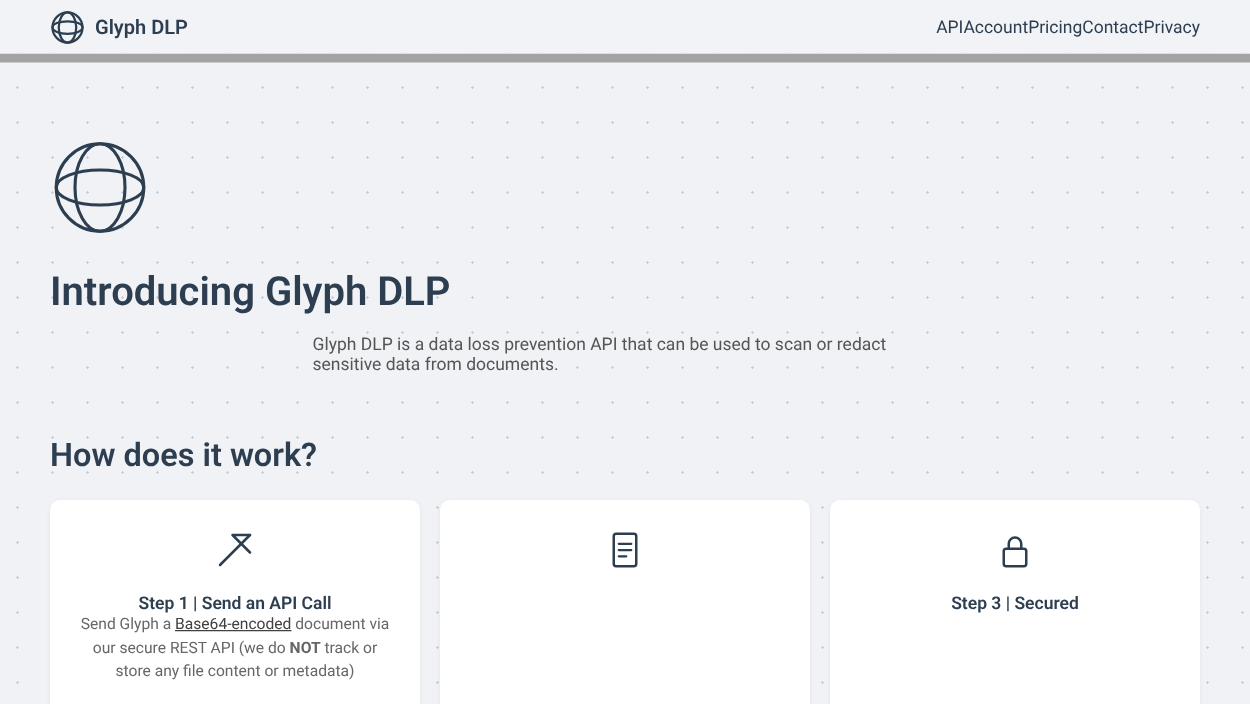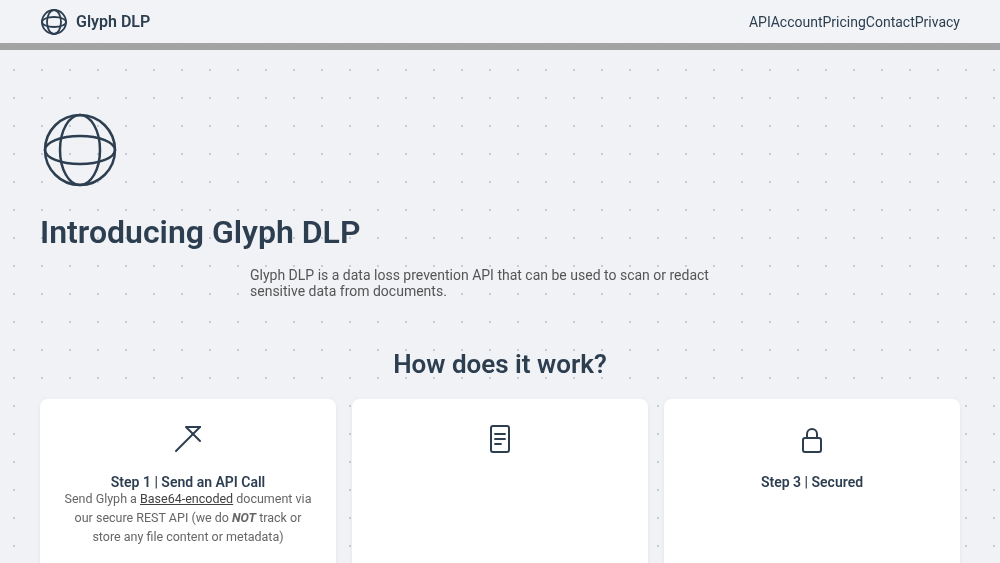--- a/index.html
+++ b/index.html
@@ -82,21 +82,20 @@
     }
     .hero-subtitle {
       font-size: 14px;
       color: #555;
       max-width: 500px;
       margin: 0 auto;
     }
 
     
     .section-title {
-      text-align: center;
       font-size: 26px;
       font-weight: 600;
       color: #2c3e50;
       margin: 20px 0 20px;
     }
 
     
     .cards-row {
       display: flex;
       gap: 16px;
@@ -126,21 +125,20 @@
     .card-text {
       font-size: 12.5px;
       color: #666;
       line-height: 1.5;
     }
     .card-text a {
       color: #404040;
     }
     .card-text strong {
       font-weight: 700;
-      font-style: italic;
     }
   </style>
 </head>
 <body>
 
 <nav class="navbar">
   <a class="navbar-brand" href="#">
     <svg class="navbar-logo" viewBox="0 0 28 28" xmlns="http://www.w3.org/2000/svg">
       <circle cx="14" cy="14" r="12" fill="none" stroke="#2c3e50" stroke-width="1.8"></circle>
       <ellipse cx="14" cy="14" rx="12" ry="5" fill="none" stroke="#2c3e50" stroke-width="1.8"></ellipse>

